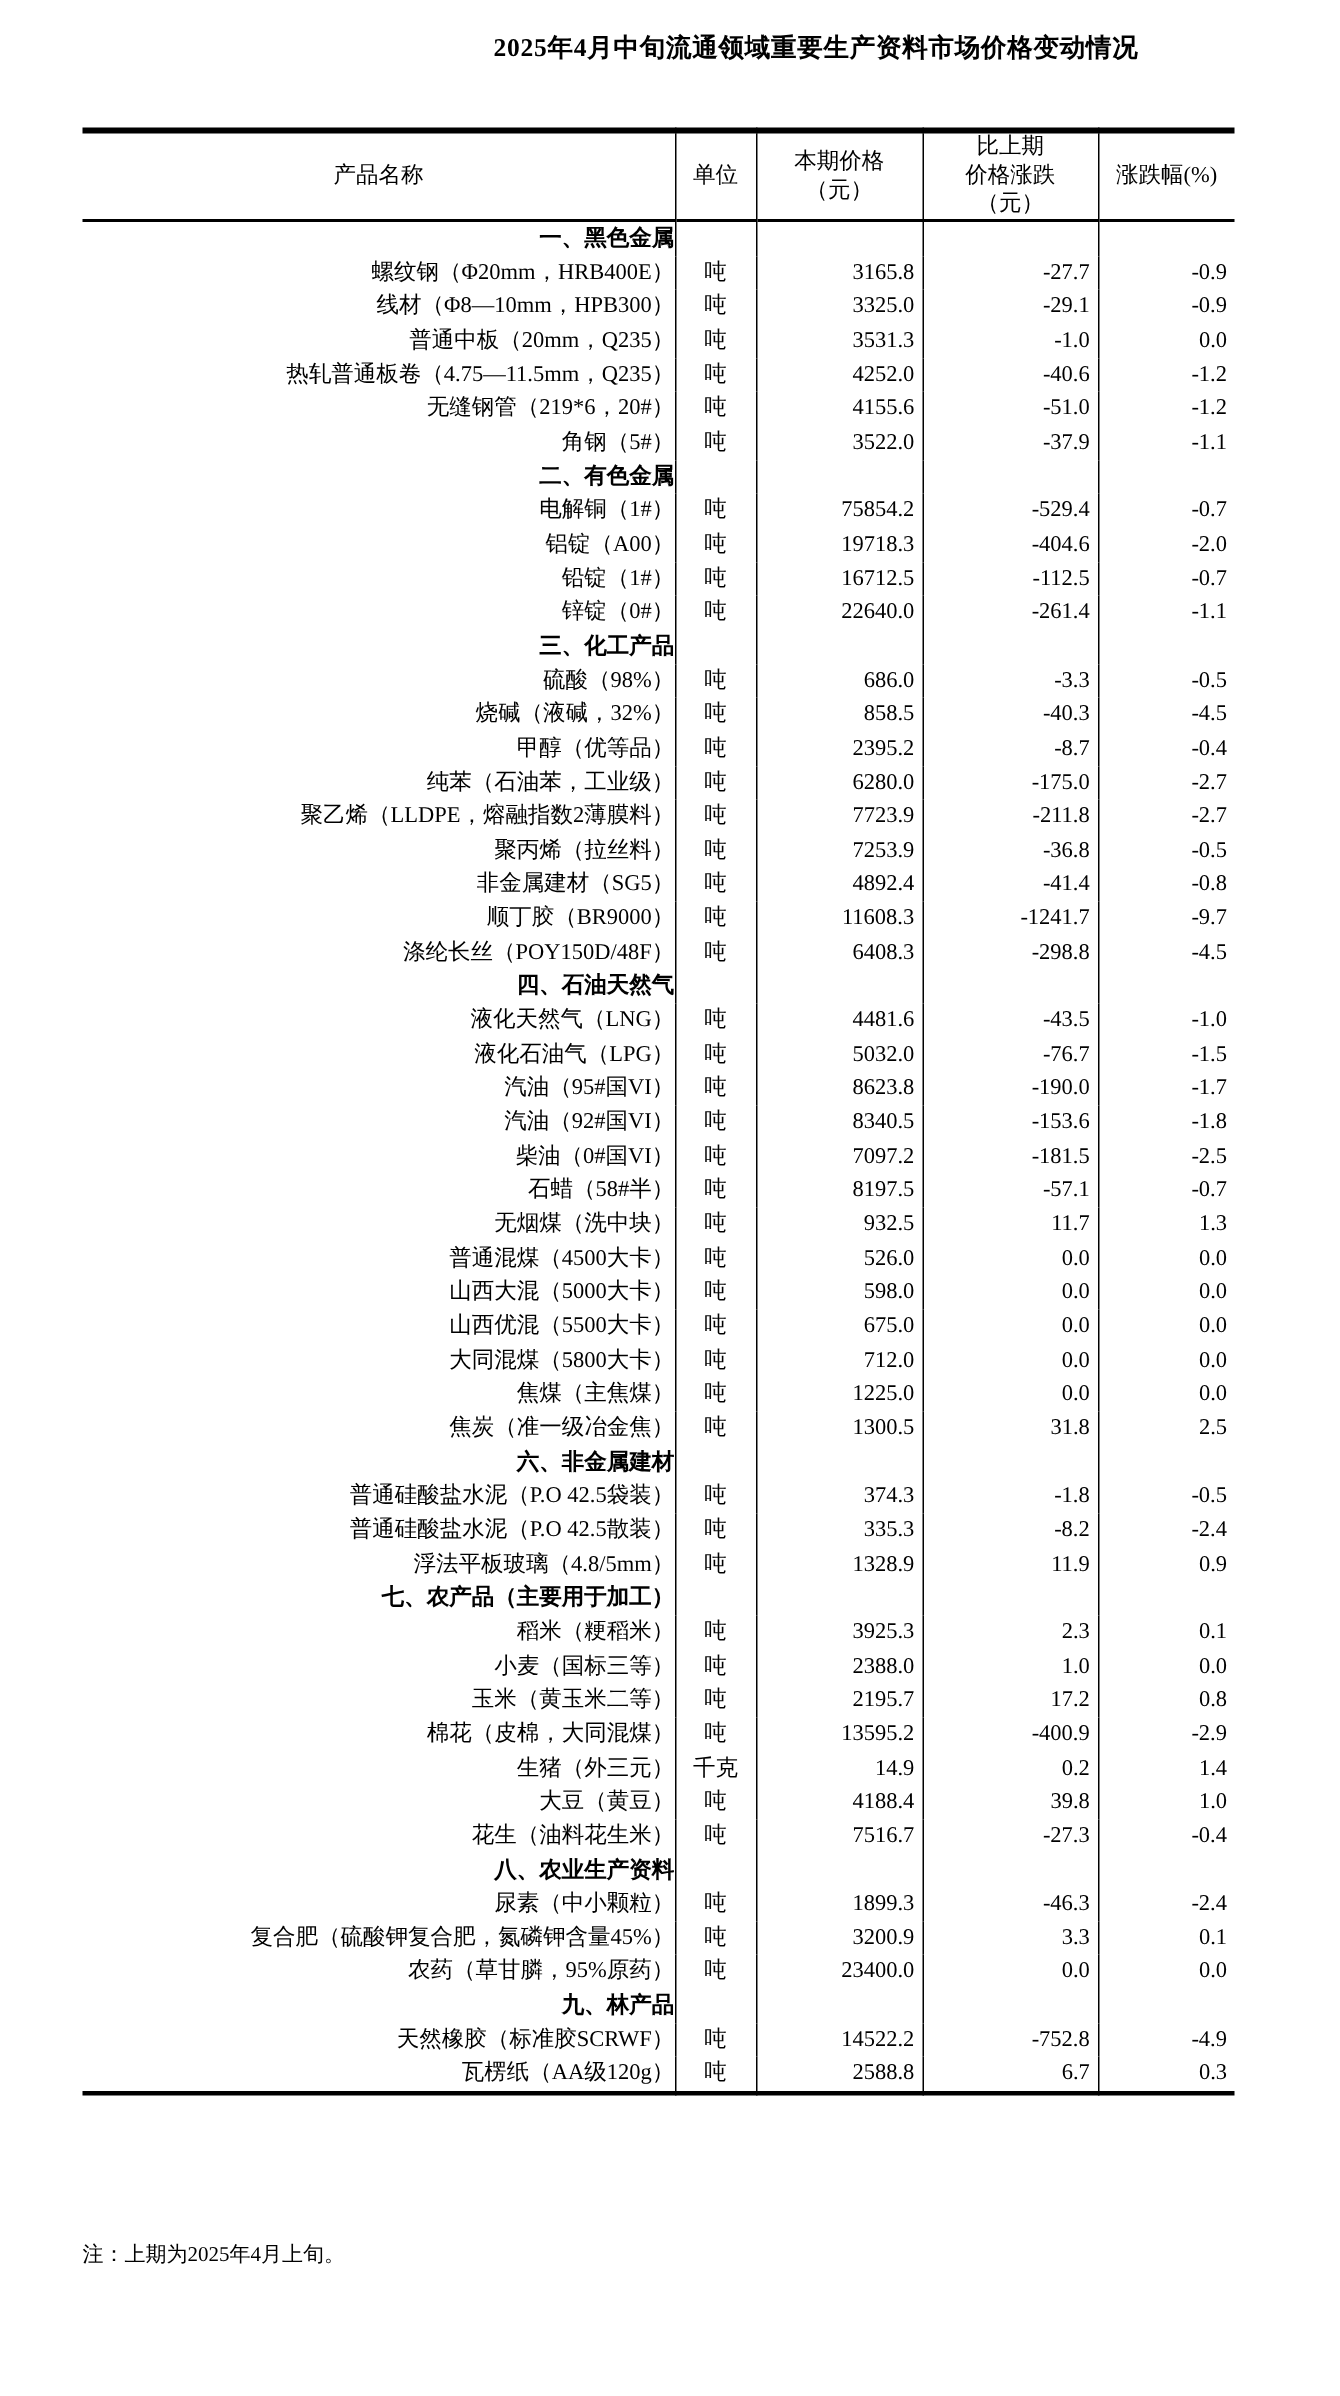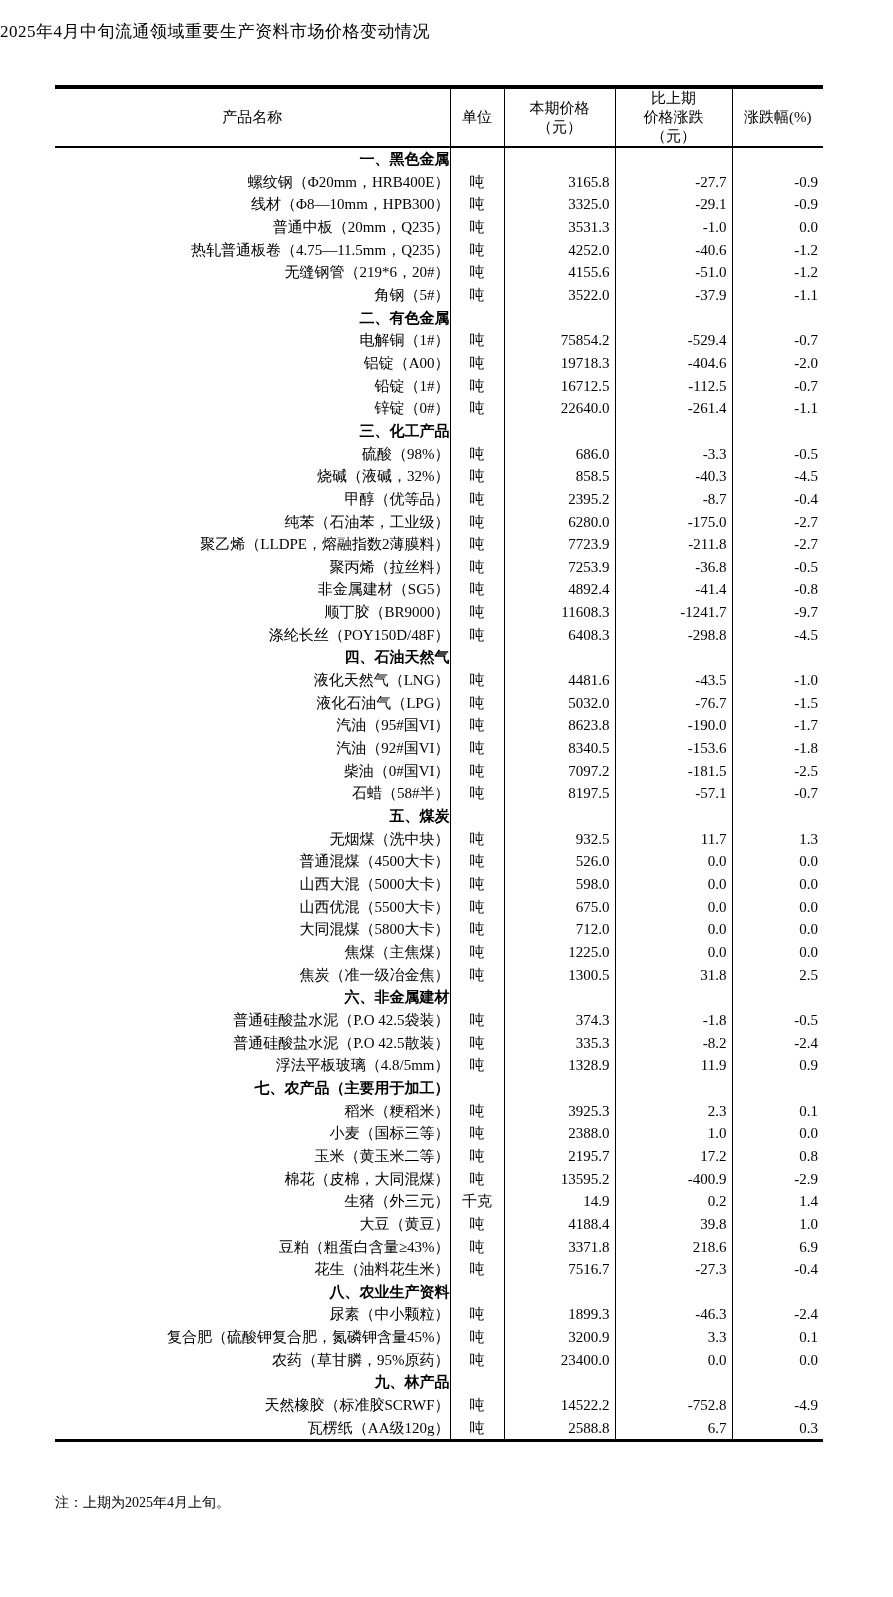--- a/index.html
+++ b/index.html
@@ -3,21 +3,21 @@
 <meta charset="utf-8">
 <style>
   html, body { margin:0; padding:0; }
   body {
     width:893px; height:1597px; position:relative;
     background:#ffffff; color:#000;
     font-family:"Liberation Serif","DejaVu Serif",serif;
   }
   .title {
     position:absolute; top:20px; left:0; width:759px;
-    text-align:left; font-size:17px; font-weight:normal;
+    text-align:right; font-size:17px; font-weight:bold;
     letter-spacing:0.5px;
   }
   table.price-table {
     position:absolute; left:55px; top:85px; width:768px;
     border-collapse:collapse; table-layout:fixed;
     border-top:4px solid #000; border-bottom:3px solid #000;
     font-size:15px;
   }
   table.price-table th + th,
   table.price-table td + td { border-left:1px solid #000; }
@@ -263,27 +263,20 @@
         <td class="num-cell">-2.5</td>
       </tr>
       <tr>
         <td class="product-cell">石蜡（58#半）</td>
         <td class="unit-cell">吨</td>
         <td class="num-cell">8197.5</td>
         <td class="num-cell">-57.1</td>
         <td class="num-cell">-0.7</td>
       </tr>
       <tr>
-        <td class="product-cell section-cell">五、煤炭</td>
-        <td class="unit-cell"></td>
-        <td class="num-cell"></td>
-        <td class="num-cell"></td>
-        <td class="num-cell"></td>
-      </tr>
-      <tr>
         <td class="product-cell">无烟煤（洗中块）</td>
         <td class="unit-cell">吨</td>
         <td class="num-cell">932.5</td>
         <td class="num-cell">11.7</td>
         <td class="num-cell">1.3</td>
       </tr>
       <tr>
         <td class="product-cell">普通混煤（4500大卡）</td>
         <td class="unit-cell">吨</td>
         <td class="num-cell">526.0</td>
@@ -394,27 +387,20 @@
         <td class="num-cell">14.9</td>
         <td class="num-cell">0.2</td>
         <td class="num-cell">1.4</td>
       </tr>
       <tr>
         <td class="product-cell">大豆（黄豆）</td>
         <td class="unit-cell">吨</td>
         <td class="num-cell">4188.4</td>
         <td class="num-cell">39.8</td>
         <td class="num-cell">1.0</td>
-      </tr>
-      <tr>
-        <td class="product-cell">豆粕（粗蛋白含量≥43%）</td>
-        <td class="unit-cell">吨</td>
-        <td class="num-cell">3371.8</td>
-        <td class="num-cell">218.6</td>
-        <td class="num-cell">6.9</td>
       </tr>
       <tr>
         <td class="product-cell">花生（油料花生米）</td>
         <td class="unit-cell">吨</td>
         <td class="num-cell">7516.7</td>
         <td class="num-cell">-27.3</td>
         <td class="num-cell">-0.4</td>
       </tr>
       <tr>
         <td class="product-cell section-cell">八、农业生产资料</td>

